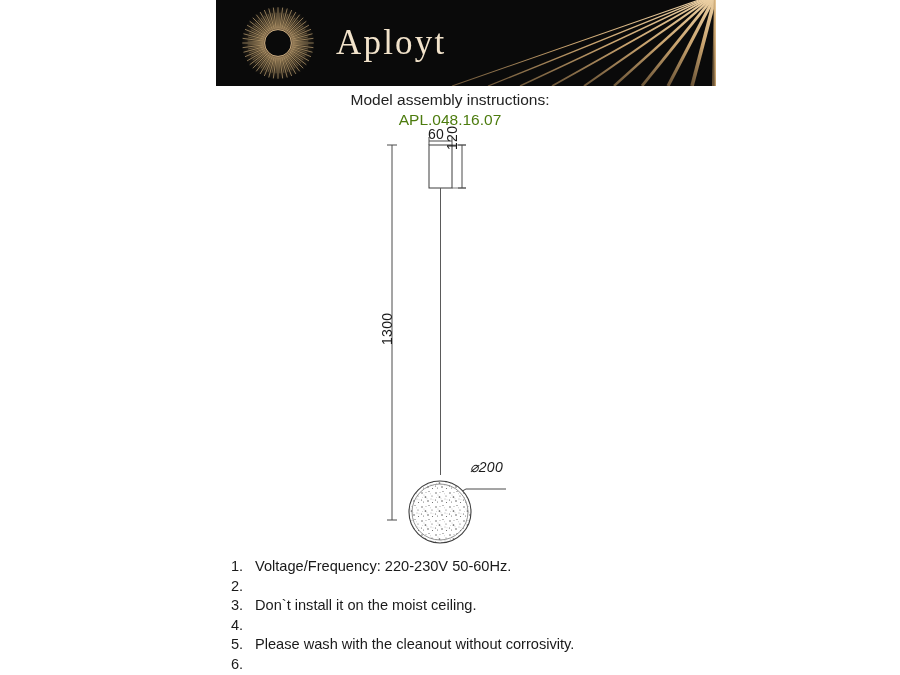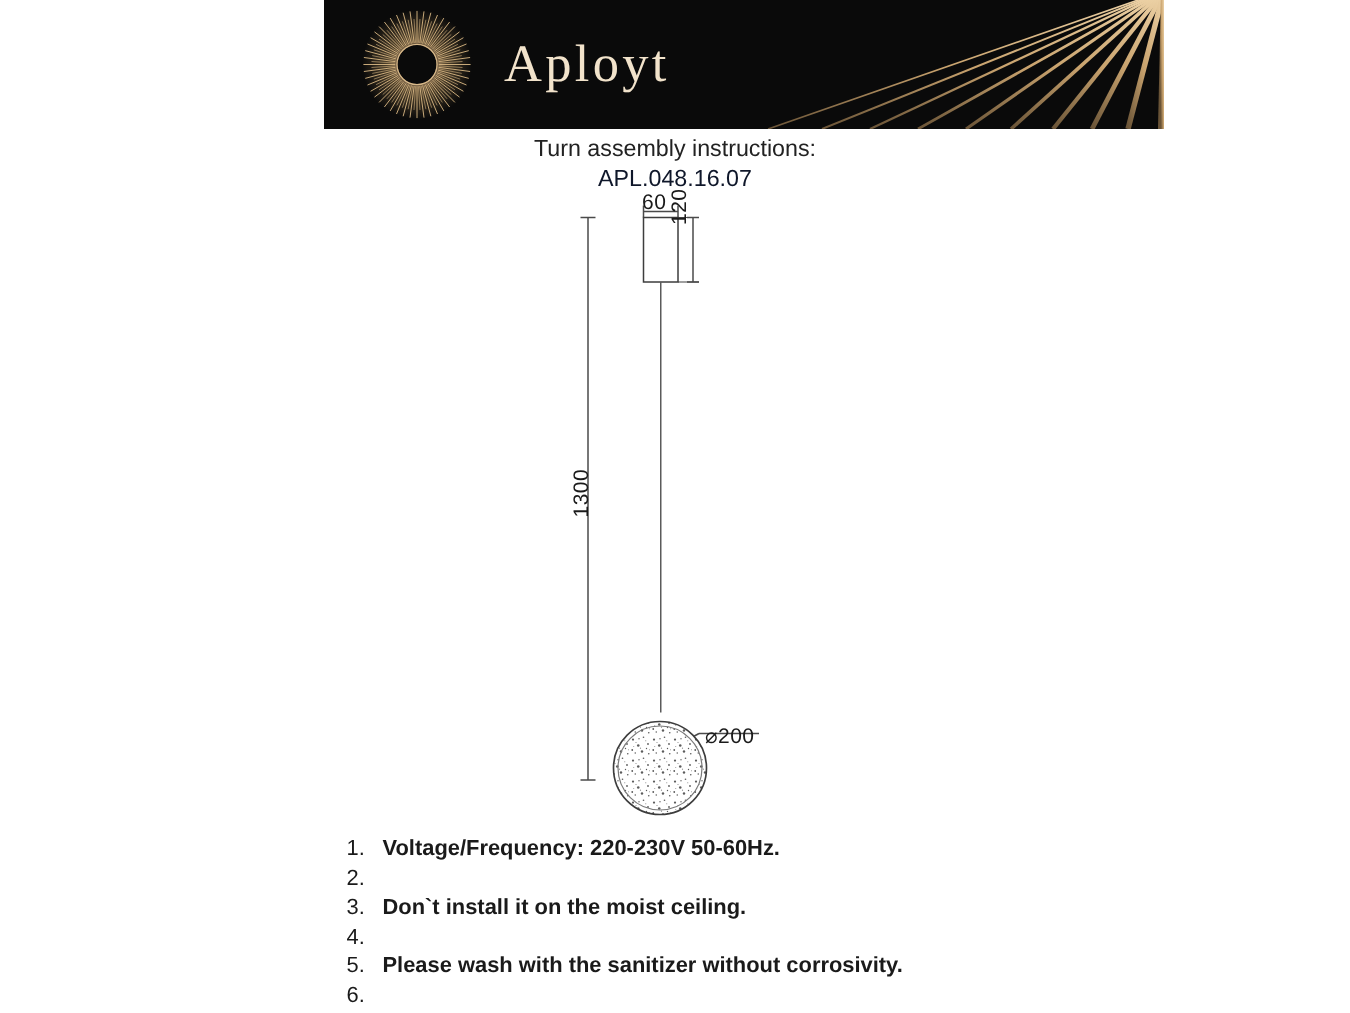--- a/index.html
+++ b/index.html
@@ -14,21 +14,21 @@
     overflow: hidden;
     font-family: "Liberation Sans", sans-serif;
     color: #1a1a1a;
   }
 
   
   #brand-banner {
     position: absolute;
     left: 216px;
     top: 0px;
-    width: 560px;
+    width: 500px;
     height: 86px;
     background: #0a0a0a;
     overflow: hidden;
   }
   #banner-rays {
     position: absolute;
     right: 0;
     top: 0;
     width: 300px;
     height: 86px;
@@ -62,21 +62,21 @@
     text-align: center;
   }
   #assembly-title {
     font-size: 15.5px;
     color: #222;
     line-height: 20px;
     white-space: nowrap;
   }
   #model-code {
     font-size: 15.5px;
-    color: #0f172a;
+    color: #4d7c0f;
     line-height: 20px;
     white-space: nowrap;
   }
 
   
   #drawing {
     position: absolute;
     left: 0;
     top: 0;
     width: 900px;
@@ -102,21 +102,22 @@
     transform-origin: left top;
   }
   #dim-1300 {
     left: 379px;
     top: 345px;
     transform: rotate(-90deg);
     transform-origin: left top;
   }
   #dim-diameter {
     left: 470px;
-    top: 482px;
+    top: 459px;
+    font-style: italic;
   }
 
   
   #instructions {
     position: absolute;
     left: 231px;
     top: 557px;
     width: 520px;
   }
   .instruction-row {
@@ -126,21 +127,20 @@
     font-size: 14.6px;
     color: #1a1a1a;
     white-space: nowrap;
   }
   .instruction-num {
     width: 24px;
     flex: 0 0 24px;
   }
   .instruction-text {
     flex: 0 1 auto;
-    font-weight: bold;
   }
 </style>
 </head>
 <body>
 
 <div id="brand-banner">
 
   <svg id="banner-rays" viewBox="0 0 300 86" preserveAspectRatio="none">
     <defs>
       <linearGradient id="rayGrad" x1="1" y1="0" x2="0" y2="1">
@@ -273,21 +273,21 @@
         <line x1="68.96" y1="48.76" x2="89.91" y2="47.38" opacity="0.6"></line>
       </g>
     <circle cx="50" cy="50" r="17" fill="#0a0a0a"></circle>
     <circle cx="50" cy="50" r="17.6" fill="none" stroke="#e3c392" stroke-width="1.1" opacity="0.9"></circle>
   </svg>
 
   <div id="brand-wordmark">Aployt</div>
 </div>
 
 <div id="title-block">
-  <div id="assembly-title">Turn assembly instructions:</div>
+  <div id="assembly-title">Model assembly instructions:</div>
   <div id="model-code">APL.048.16.07</div>
 </div>
 
 <svg id="drawing" viewBox="0 0 900 675">
   <defs>
     <pattern id="speckle" width="14" height="14" patternUnits="userSpaceOnUse">
       <rect width="14" height="14" fill="#ffffff"></rect>
       <g fill="#5c5c5c">
         <circle cx="2" cy="3" r="0.75"></circle>
         <circle cx="9" cy="1.5" r="0.55"></circle>
@@ -364,18 +364,18 @@
   </div>
   <div class="instruction-row">
     <span class="instruction-num">3.</span>
     <span class="instruction-text">Don`t install it on the moist ceiling.</span>
   </div>
   <div class="instruction-row">
     <span class="instruction-num">4.</span>
   </div>
   <div class="instruction-row">
     <span class="instruction-num">5.</span>
-    <span class="instruction-text">Please wash with the sanitizer without corrosivity.</span>
+    <span class="instruction-text">Please wash with the cleanout without corrosivity.</span>
   </div>
   <div class="instruction-row">
     <span class="instruction-num">6.</span>
   </div>
 </div>
 
 </body></html>

